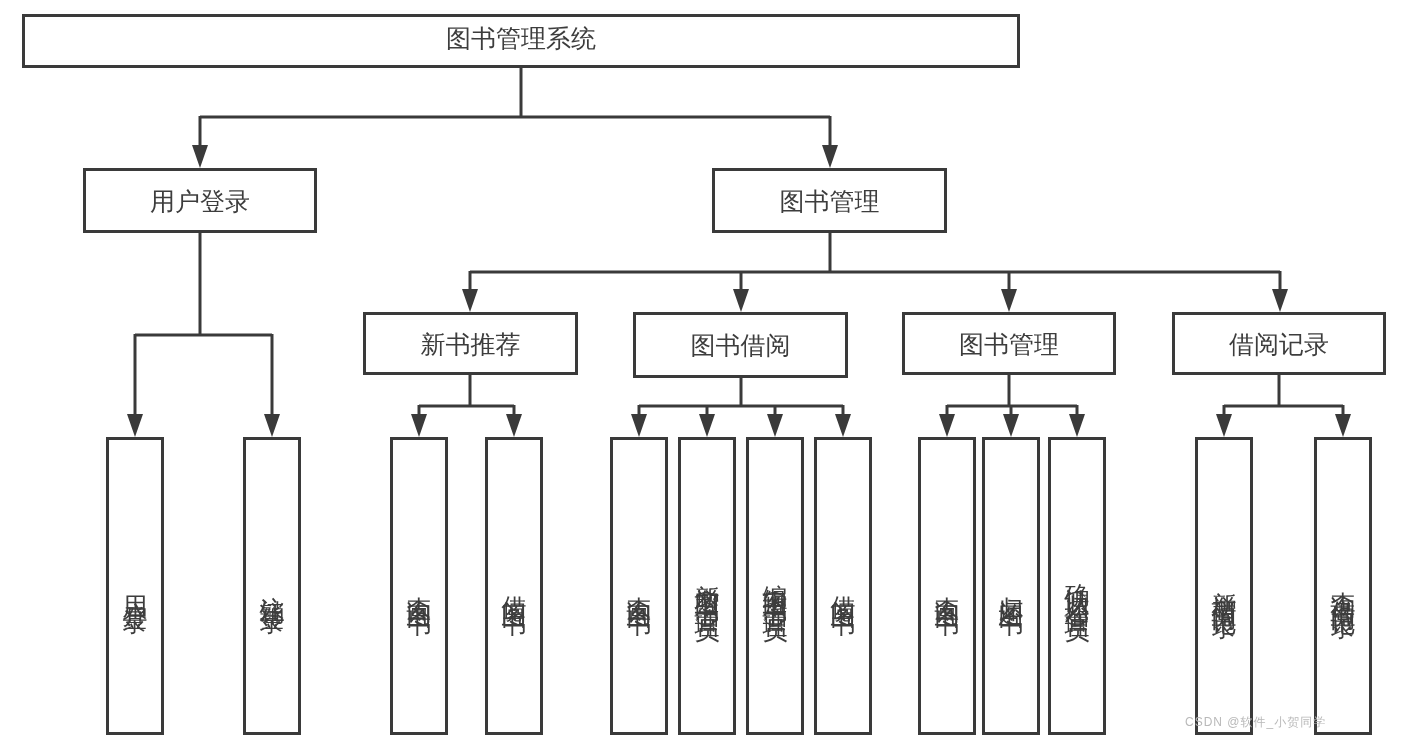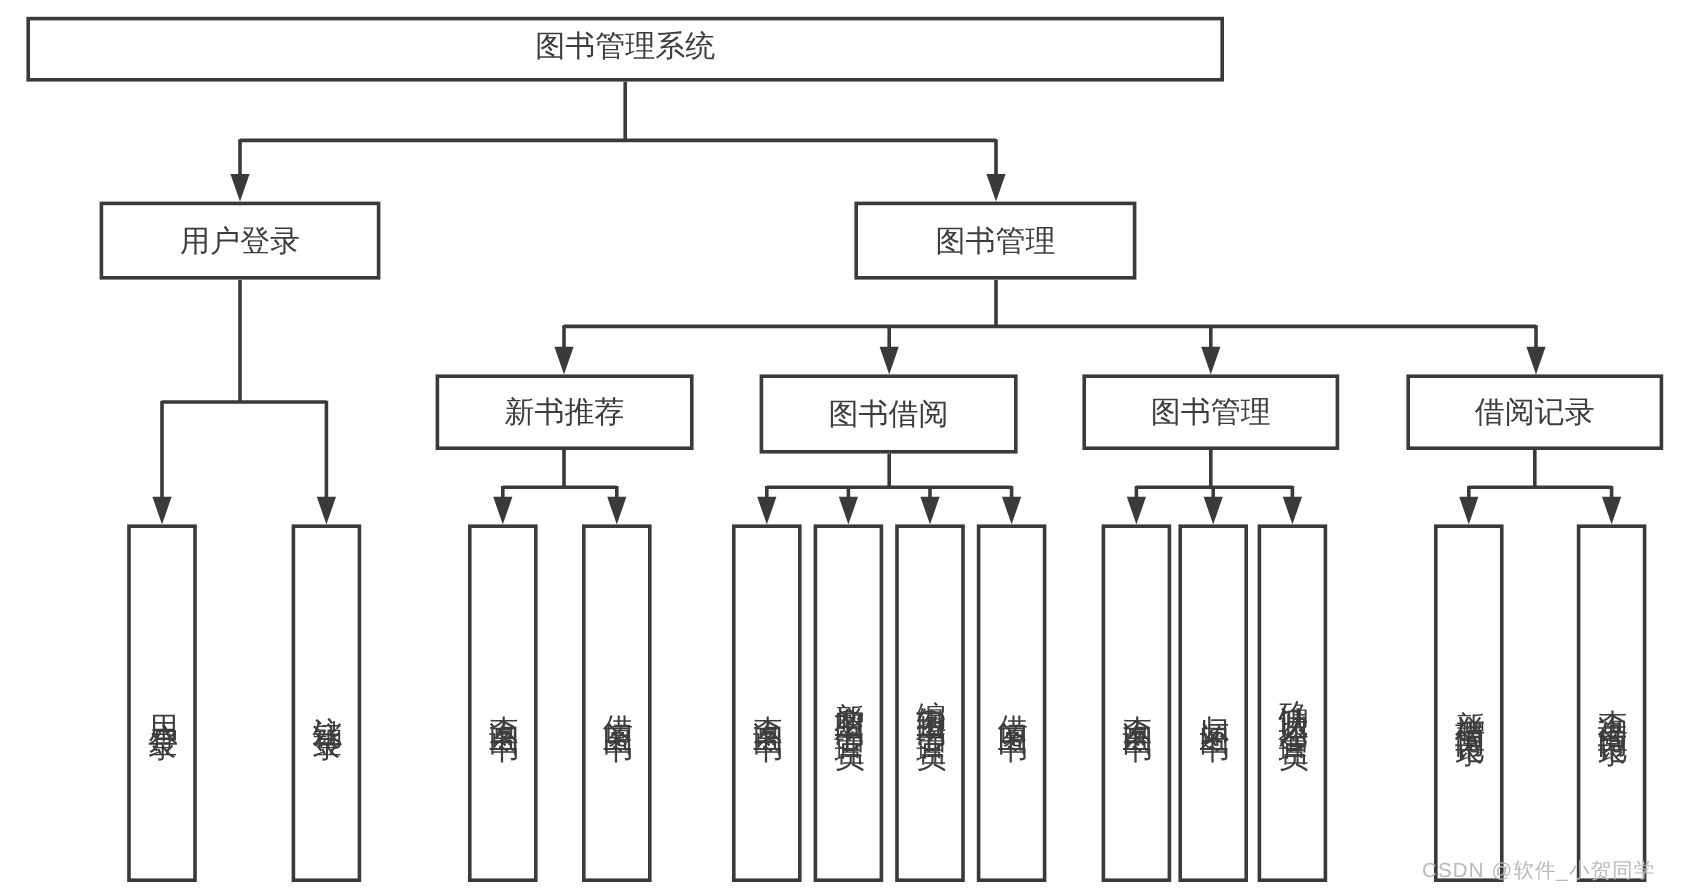--- a/index.html
+++ b/index.html
@@ -40,21 +40,21 @@
     writing-mode: vertical-rl;
     text-orientation: mixed;
     letter-spacing: 5px;
     line-height: 1;
     white-space: normal;
   }
   .watermark {
     position: absolute;
     left: 1185px;
     top: 714px;
-    font-size: 17px;
+    font-size: 12px;
     color: #b9b9b9;
     letter-spacing: 1px;
     z-index: 3;
     white-space: nowrap;
   }
 </style>
 </head>
 <body>
 
 <div id="stage">

